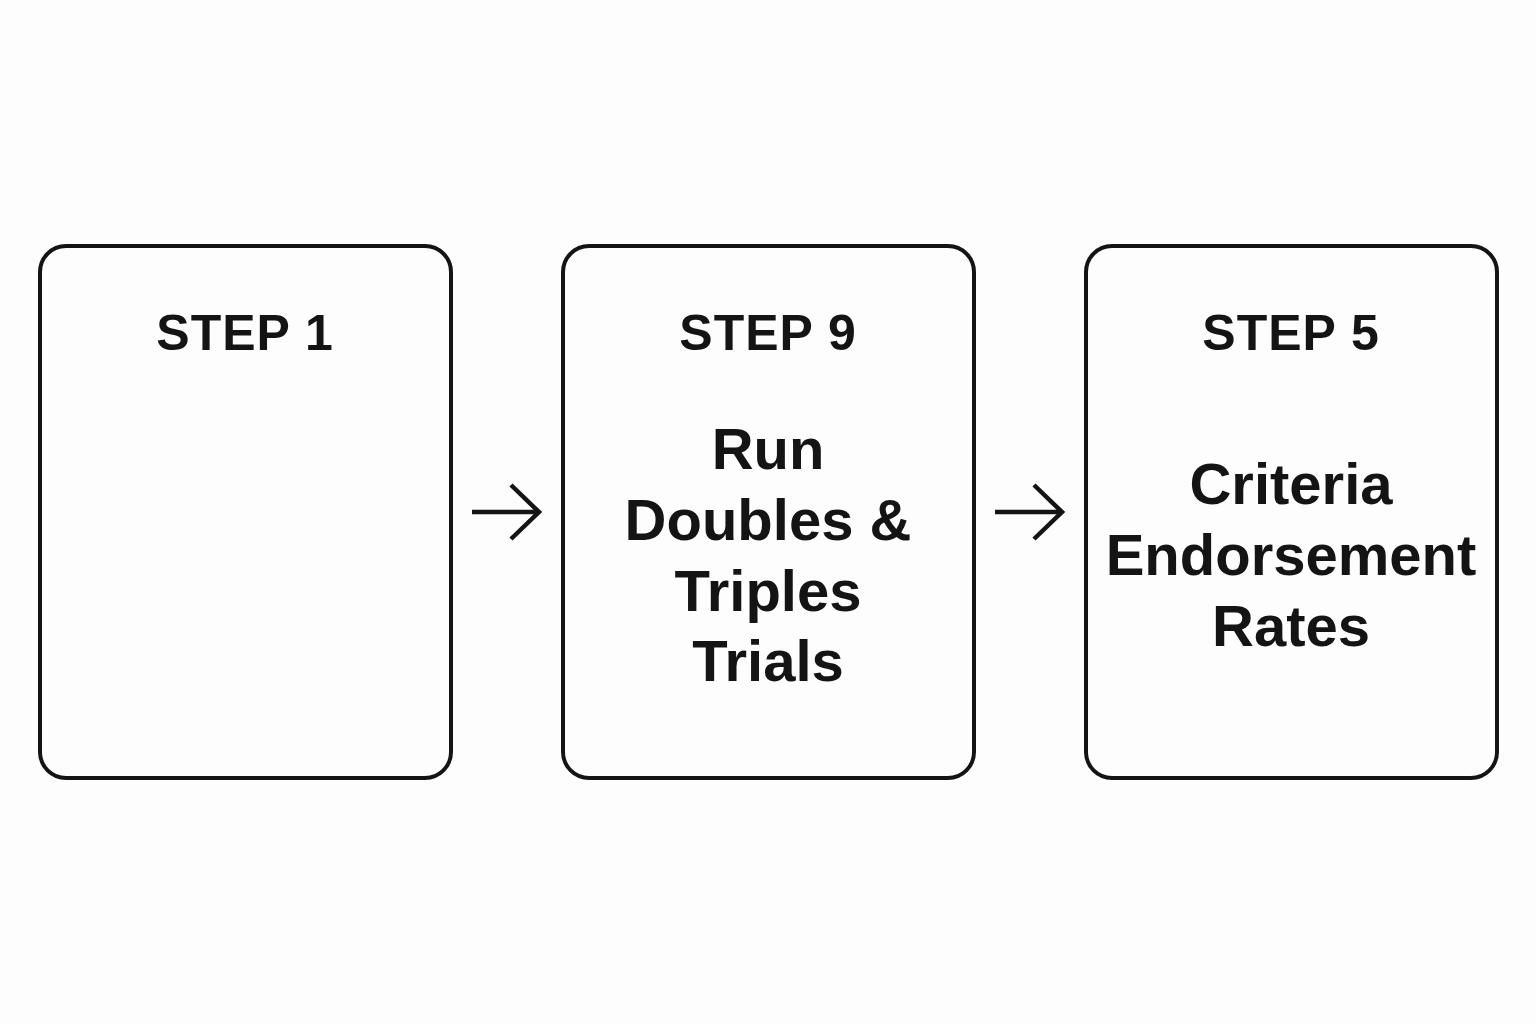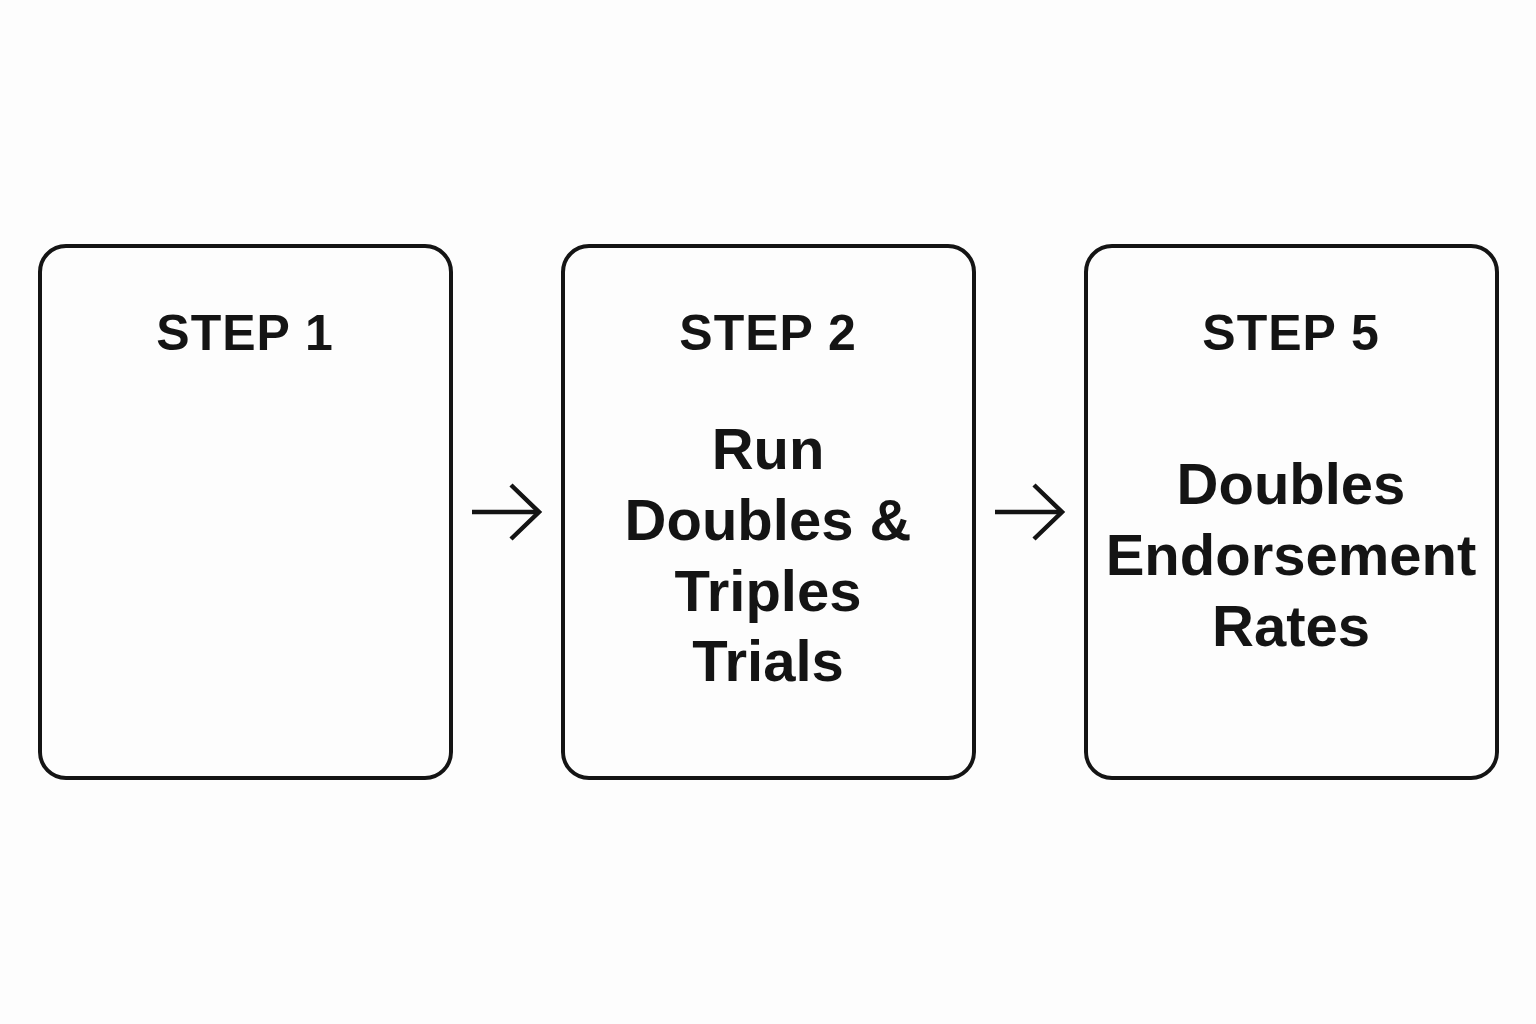--- a/index.html
+++ b/index.html
@@ -76,36 +76,36 @@
   <div class="step-box">
     <div class="step-label">STEP 1</div>
   </div>
 
   <svg class="arrow" width="76" height="64" viewBox="0 0 76 64" aria-hidden="true">
     <path d="M3 32 H68"></path>
     <path d="M42 5 L70 32 L42 59"></path>
   </svg>
 
   <div class="step-box">
-    <div class="step-label">STEP 2</div>
+    <div class="step-label">STEP 9</div>
     <div class="step-title-wrap">
       <div class="step-title">Run
 Doubles &amp;
 Triples
 Trials</div>
     </div>
   </div>
 
   <svg class="arrow" width="76" height="64" viewBox="0 0 76 64" aria-hidden="true">
     <path d="M3 32 H68"></path>
     <path d="M42 5 L70 32 L42 59"></path>
   </svg>
 
   <div class="step-box">
     <div class="step-label">STEP 5</div>
     <div class="step-title-wrap">
-      <div class="step-title">Doubles
+      <div class="step-title">Criteria
 Endorsement
 Rates</div>
     </div>
   </div>
 
 </div>
 
 </body></html>

